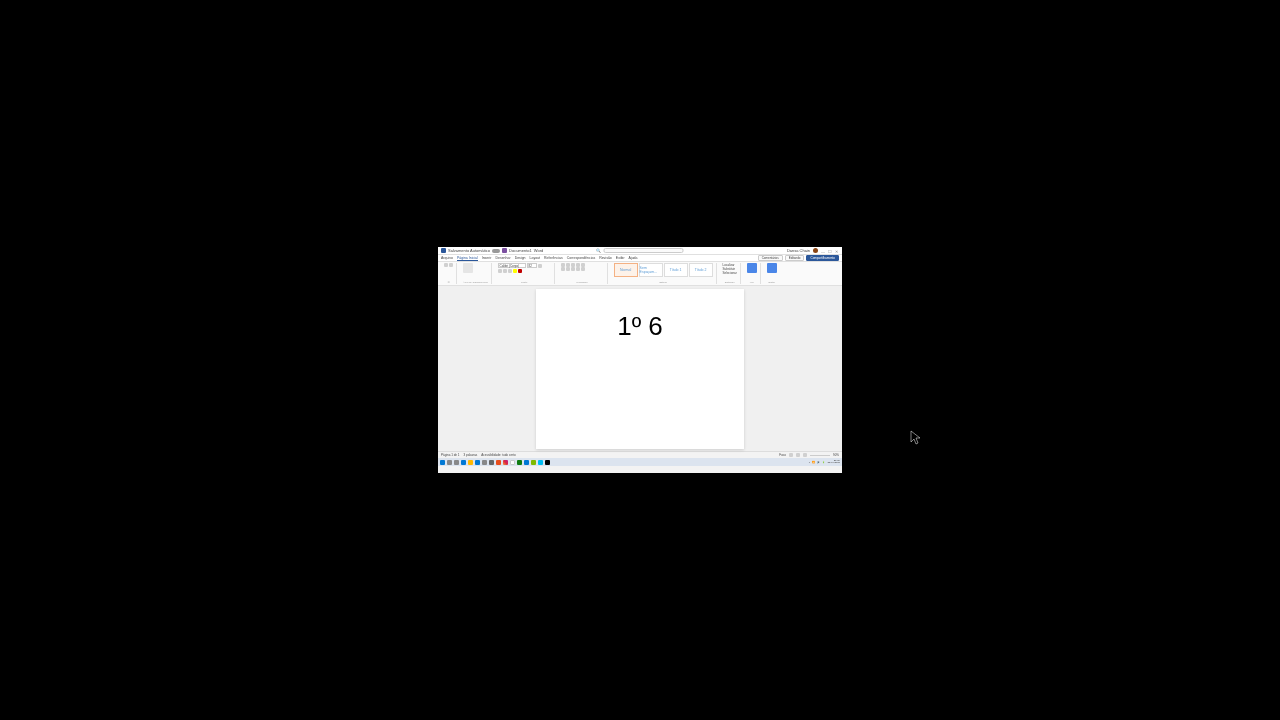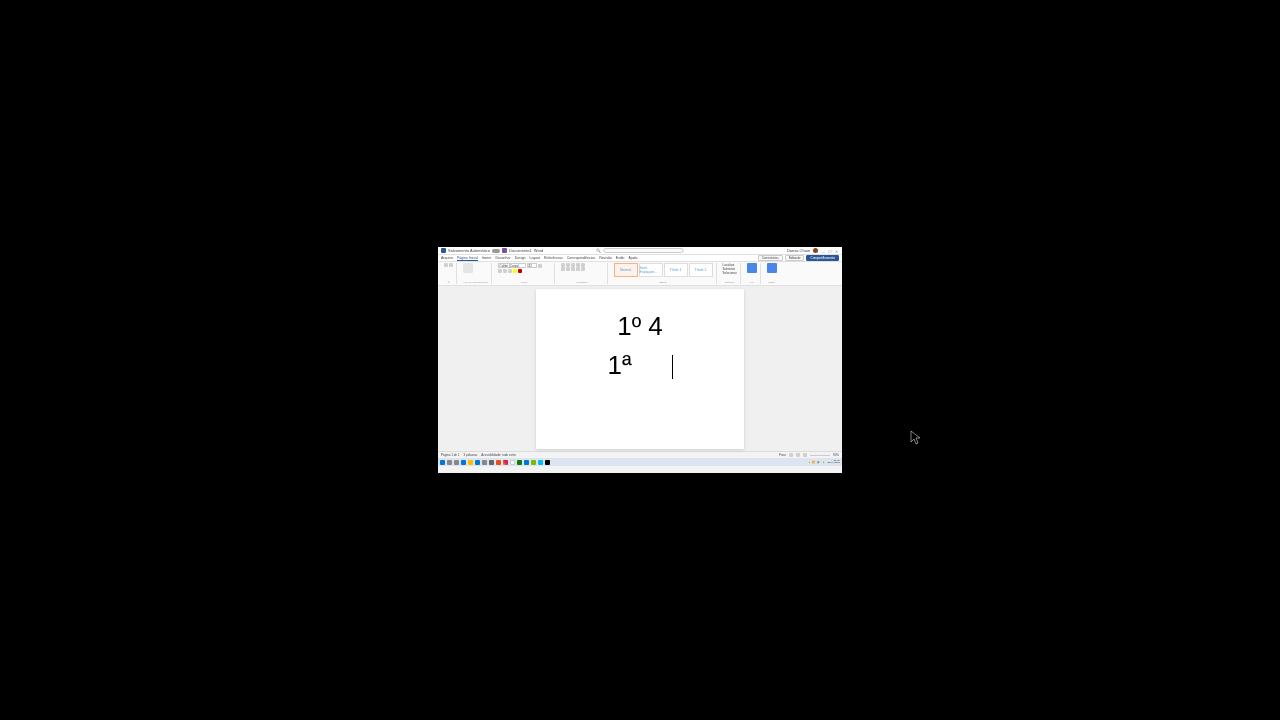--- a/index.html
+++ b/index.html
@@ -370,22 +370,21 @@
       <span class="fg-bic" style="background:#4a86e8"></span>
       <span class="fg-lbl">Voz</span>
     </div>
     <div class="fg-rg" style="border:none">
       <span class="fg-bic" style="background:#4a86e8"></span>
       <span class="fg-lbl">Editor</span>
     </div>
   </div>
   <div class="fg-docarea">
     <div class="fg-page">
-      <div class="line">1º 4</div>
-      <div class="line"><span>1ª</span><span class="fg-cursor"></span></div>
+      <div class="line">1º 6</div>
     </div>
   </div>
   <div class="fg-status">
     <span>Página 1 de 1</span>
     <span>3 palavras</span>
     <span>Acessibilidade: tudo certo</span>
     <div class="r">
       <span>Foco</span>
       <span class="fg-sic"></span>
       <span class="fg-sic"></span>

